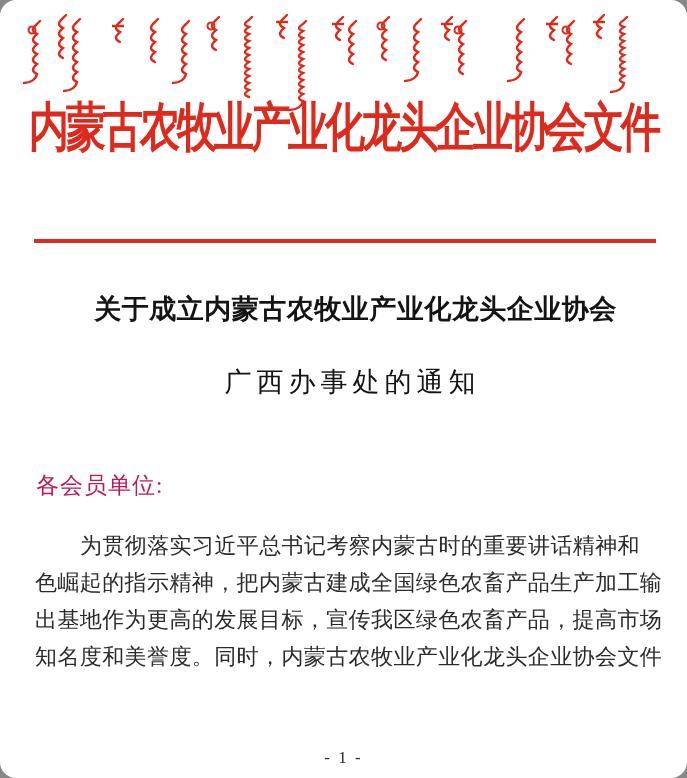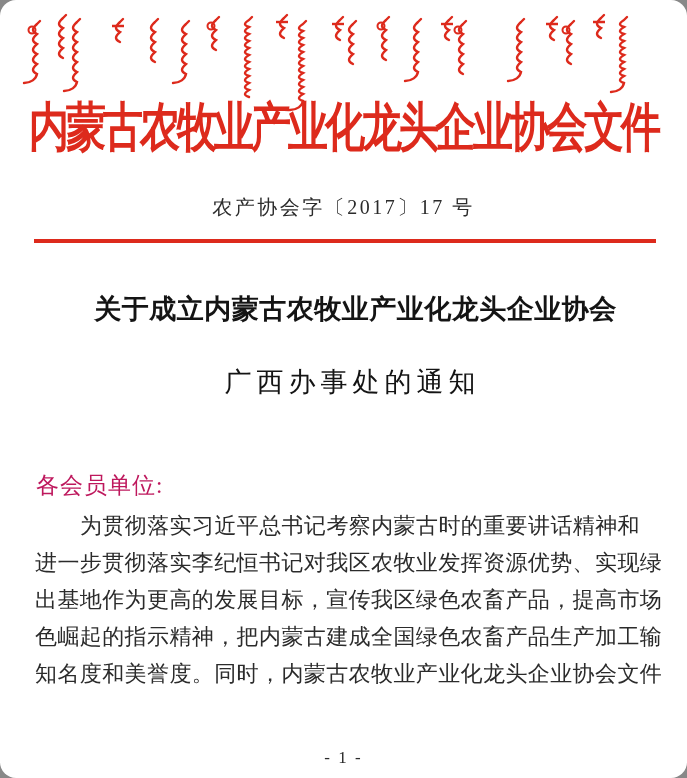--- a/index.html
+++ b/index.html
@@ -84,21 +84,21 @@
     width: 626px;
   }
   .body-line {
     font-size: 22px;
     line-height: 37px;
     height: 37px;
     letter-spacing: 0.4px;
     color: #2b2b2b;
     white-space: nowrap;
   }
-  .body-line.indent { padding-left: 45px; }
+  .body-line.indent { padding-left: 45px; margin-top: 20px; }
   .pagenum {
     position: absolute;
     top: 748px; left: 0;
     width: 687px;
     text-align: center;
     font-size: 17px;
     letter-spacing: 2px;
     color: #2b2b2b;
   }
 </style>
@@ -137,33 +137,31 @@
       <path d="M546 24 h12" stroke="#dd2a1c" stroke-width="2.4" fill="none"></path>
       <path d="M571 24 l3 -3 m-3 3 q-4 3.5 -4 6 q0 2 4 4 q-4 3.5 -4 6 q0 2 4 4 q-4 3.5 -4 6 q0 2 4 4 q-4 3.5 -4 6 q0 2 4 4" fill="none" stroke="#dd2a1c" stroke-width="2.4" stroke-linecap="round"></path>
       <circle cx="566" cy="30" r="3.5" fill="none" stroke="#dd2a1c" stroke-width="2"></circle>
       <path d="M601 18 l3 -3 m-3 3 q-4 3.5 -4 6 q0 2 4 4 q-4 3.5 -4 6 q0 2 4 4" fill="none" stroke="#dd2a1c" stroke-width="2.4" stroke-linecap="round"></path>
       <path d="M593 22 h12" stroke="#dd2a1c" stroke-width="2.4" fill="none"></path>
       <path d="M624 20 l3 -3 m-3 3 q-4 2.4499999999999997 -4 4.2 q0 1.4000000000000001 4 2.8000000000000003 q-4 2.4499999999999997 -4 4.2 q0 1.4000000000000001 4 2.8000000000000003 q-4 2.4499999999999997 -4 4.2 q0 1.4000000000000001 4 2.8000000000000003 q-4 2.4499999999999997 -4 4.2 q0 1.4000000000000001 4 2.8000000000000003 q-4 2.4499999999999997 -4 4.2 q0 1.4000000000000001 4 2.8000000000000003 q-4 2.4499999999999997 -4 4.2 q0 1.4000000000000001 4 2.8000000000000003 q-4 2.4499999999999997 -4 4.2 q0 1.4000000000000001 4 2.8000000000000003 q-4 2.4499999999999997 -4 4.2 q0 1.4000000000000001 4 2.8000000000000003 q-4 2.4499999999999997 -4 4.2 q0 1.4000000000000001 4 2.8000000000000003 c-1 5 -6 9 -13 9" fill="none" stroke="#dd2a1c" stroke-width="2.4" stroke-linecap="round"></path>
     </svg>
 
   <div class="banner">内蒙古农牧业产业化龙头企业协会文件</div>
 
-  <div class="docnum">农产协会字〔2017〕17 号</div>
 
   <div class="redline"></div>
 
   <div class="title-line1">关于成立内蒙古农牧业产业化龙头企业协会</div>
 
   <div class="title-line2">广西办事处的通知</div>
 
   <div class="salutation">各会员单位:</div>
 
   <div class="body-text">
     <div class="body-line indent">为贯彻落实习近平总书记考察内蒙古时的重要讲话精神和</div>
-    <div class="body-line">进一步贯彻落实李纪恒书记对我区农牧业发挥资源优势、实现绿</div>
+    <div class="body-line">色崛起的指示精神，把内蒙古建成全国绿色农畜产品生产加工输</div>
     <div class="body-line">出基地作为更高的发展目标，宣传我区绿色农畜产品，提高市场</div>
-    <div class="body-line">色崛起的指示精神，把内蒙古建成全国绿色农畜产品生产加工输</div>
     <div class="body-line">知名度和美誉度。同时，内蒙古农牧业产业化龙头企业协会文件</div>
   </div>
 
   <div class="pagenum">- 1 -</div>
 
 </div>
 
 </body></html>

